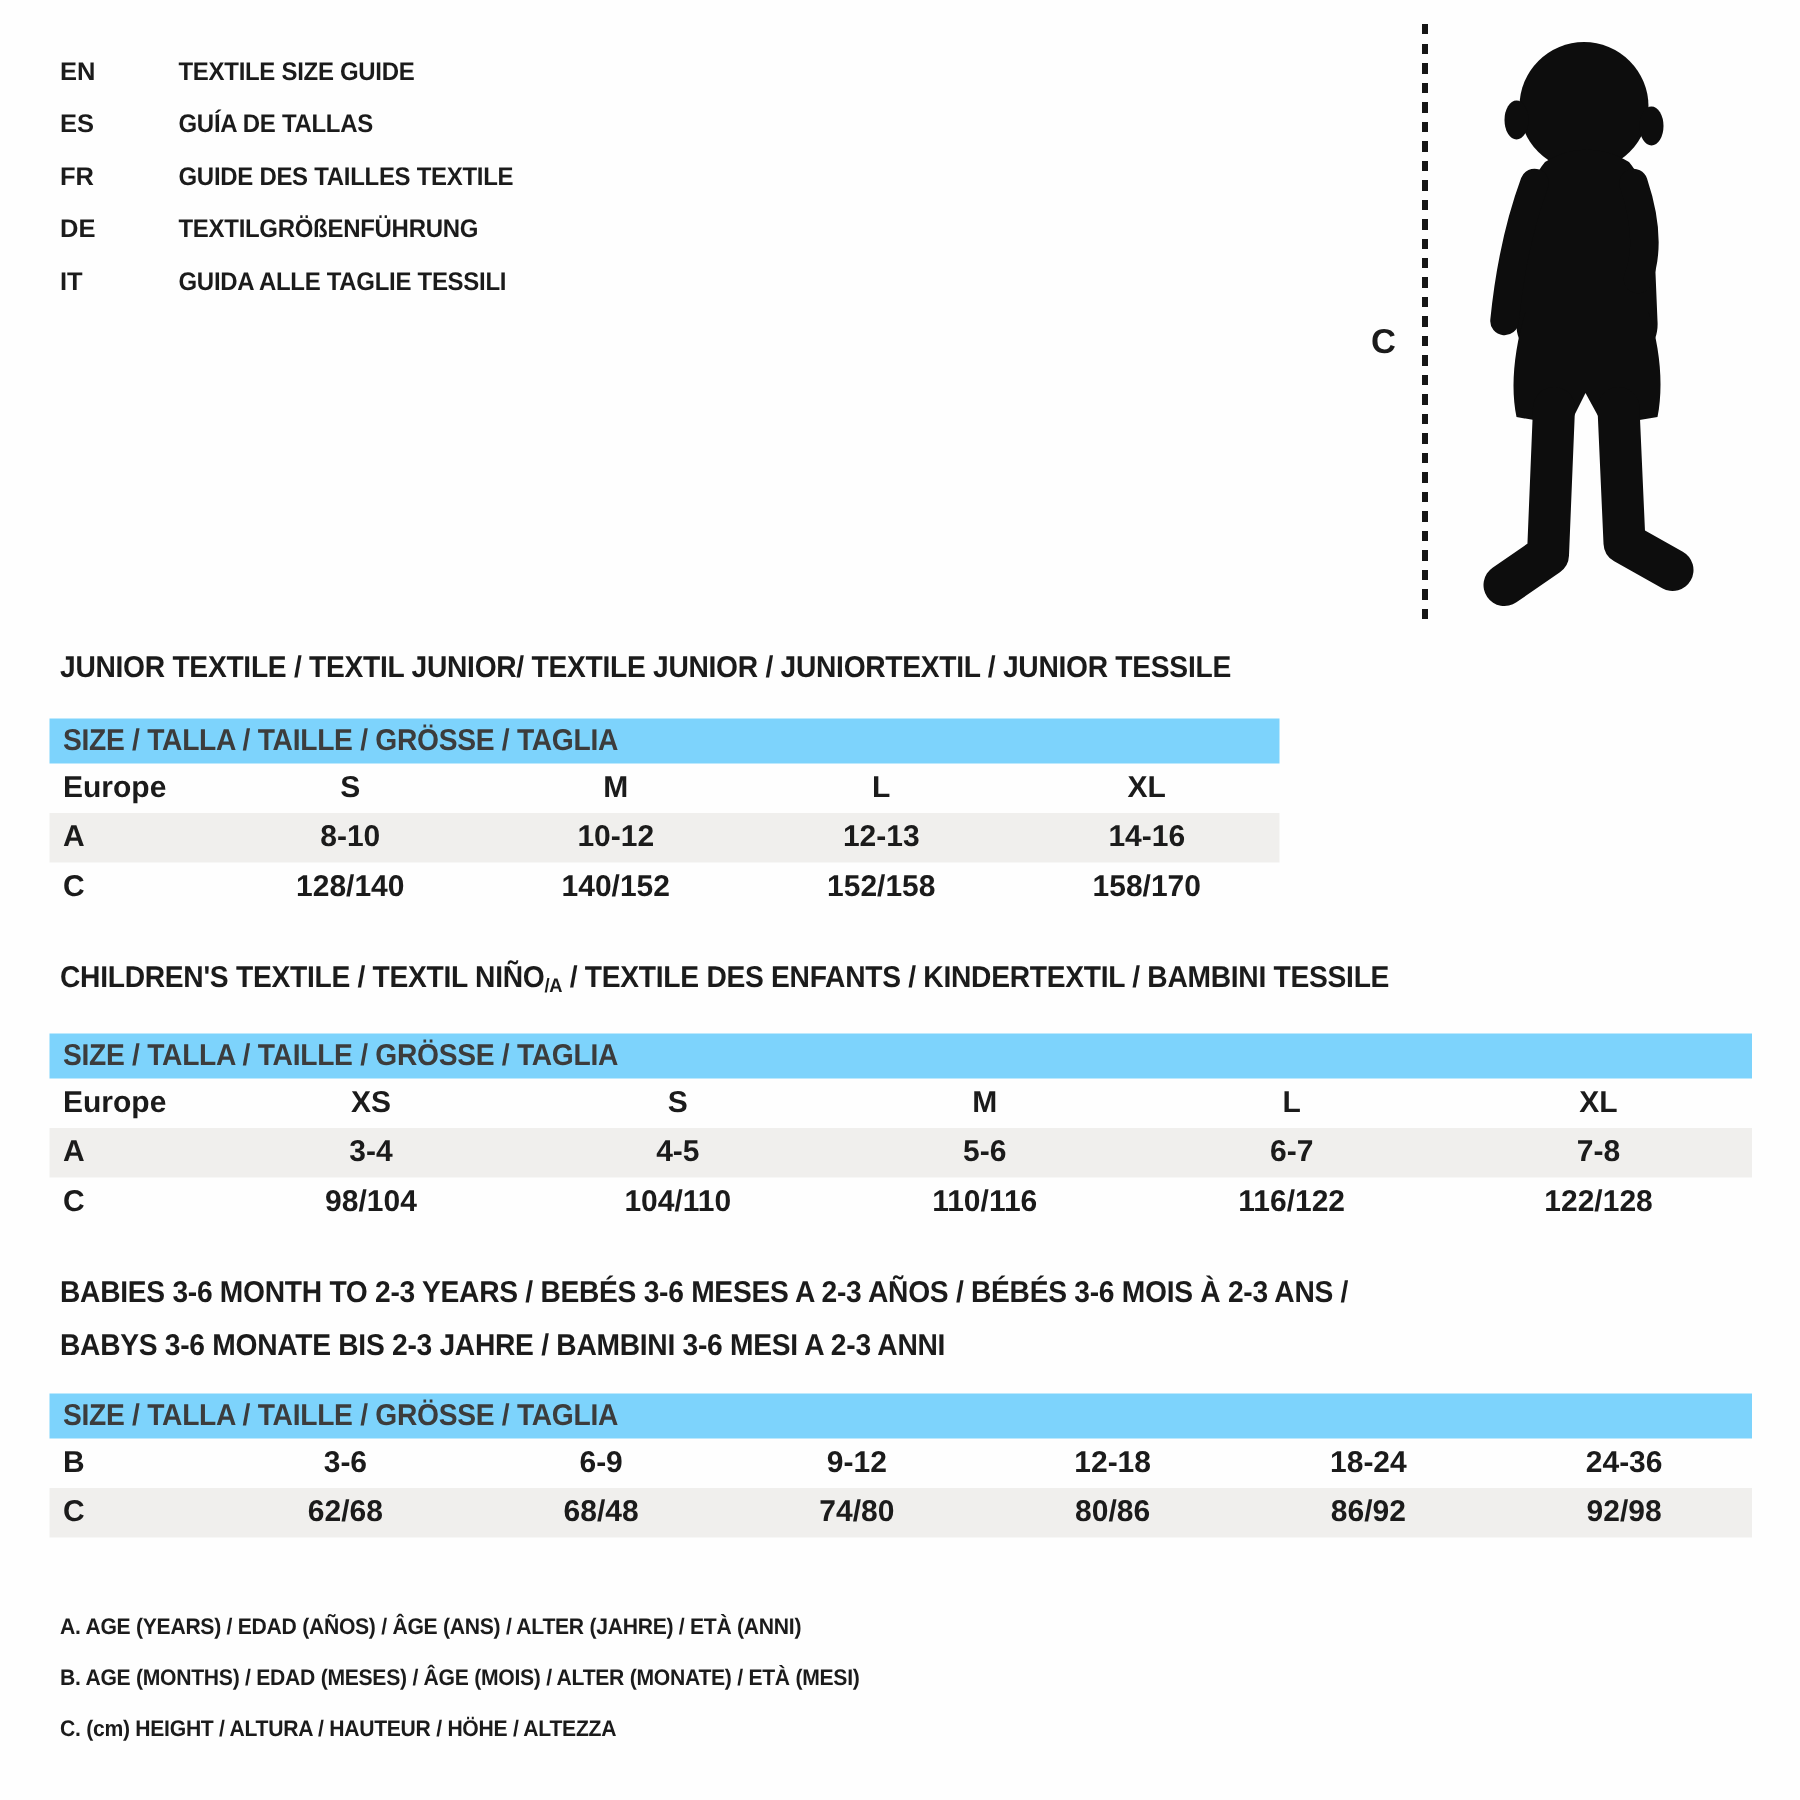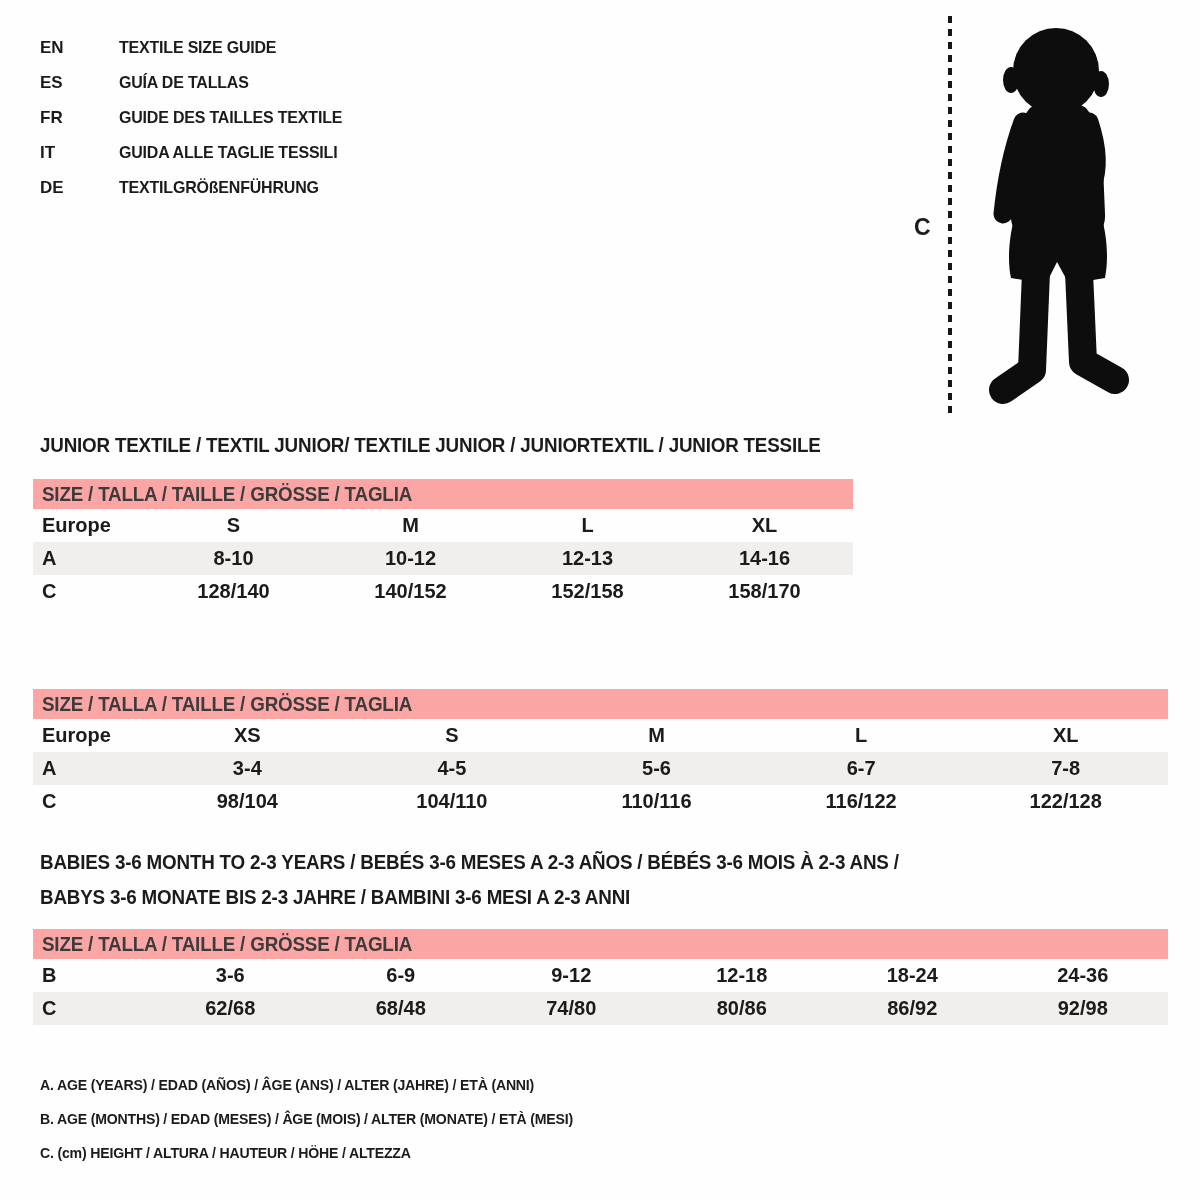--- a/index.html
+++ b/index.html
@@ -22,21 +22,21 @@
   .measure-label { position:absolute; left:914px; top:214px; font-size:23px; font-weight:bold; }
   .toddler-svg { position:absolute; left:966px; top:14px; width:174px; height:406px; }
 
   
   .sec-title { position:absolute; left:40px; font-size:20px; font-weight:bold; white-space:nowrap; }
   .sub-a { font-size:13px; position:relative; top:3px; }
 
   
   .size-table { position:absolute; left:33px; }
   .bar {
-    height:30px; background:#fca5a5; display:flex; align-items:center;
+    height:30px; background:#7dd3fc; display:flex; align-items:center;
     padding-left:9px; font-size:20px; font-weight:bold; color:#3c3c3c; box-sizing:border-box;
   }
   .trow { display:grid; height:33px; align-items:center; font-size:20px; font-weight:bold; }
   .trow .cell { text-align:center; }
   .trow .rowhead { text-align:left; padding-left:9px; }
   .alt { background:#f0efed; }
   .cols5 { grid-template-columns:112px 1fr 1fr 1fr 1fr; }
   .cols6 { grid-template-columns:112px 1fr 1fr 1fr 1fr 1fr; }
   .cols7 { grid-template-columns:112px 1fr 1fr 1fr 1fr 1fr 1fr; }
   .w-junior { width:820px; }
@@ -60,26 +60,26 @@
     </div>
     <div class="lang-row">
       <span class="lang-code">ES</span>
       <span class="cond">GUÍA DE TALLAS</span>
     </div>
     <div class="lang-row">
       <span class="lang-code">FR</span>
       <span class="cond">GUIDE DES TAILLES TEXTILE</span>
     </div>
     <div class="lang-row">
+      <span class="lang-code">DE</span>
+      <span class="cond">TEXTILGRÖßENFÜHRUNG</span>
+    </div>
+    <div class="lang-row">
       <span class="lang-code">IT</span>
       <span class="cond">GUIDA ALLE TAGLIE TESSILI</span>
-    </div>
-    <div class="lang-row">
-      <span class="lang-code">DE</span>
-      <span class="cond">TEXTILGRÖßENFÜHRUNG</span>
     </div>
   </div>
 
   <div class="measure-line"></div>
   <div class="measure-label">C</div>
   <svg class="toddler-svg" viewBox="0 0 174 406" xmlns="http://www.w3.org/2000/svg">
     <g fill="#0d0d0d" stroke="none">
       <circle cx="90" cy="57" r="43"></circle>
       <ellipse cx="45" cy="66" rx="8" ry="13"></ellipse>
       <ellipse cx="135" cy="70" rx="8" ry="13"></ellipse>
@@ -117,20 +117,23 @@
     </div>
     <div class="trow cols5">
       <div class="cell rowhead">C</div>
       <div class="cell">128/140</div>
       <div class="cell">140/152</div>
       <div class="cell">152/158</div>
       <div class="cell">158/170</div>
     </div>
   </div>
 
+  <div class="sec-title" style="top:641px;">
+    <span class="cond"><span>CHILDREN'S TEXTILE / TEXTIL NIÑO</span><span class="sub-a">/A</span><span> / TEXTILE DES ENFANTS / KINDERTEXTIL / BAMBINI TESSILE</span></span>
+  </div>
   <div class="size-table w-full" style="top:689px;">
     <div class="bar">
       <span class="cond">SIZE / TALLA / TAILLE / GRÖSSE / TAGLIA</span>
     </div>
     <div class="trow cols6">
       <div class="cell rowhead">Europe</div>
       <div class="cell">XS</div>
       <div class="cell">S</div>
       <div class="cell">M</div>
       <div class="cell">L</div>

